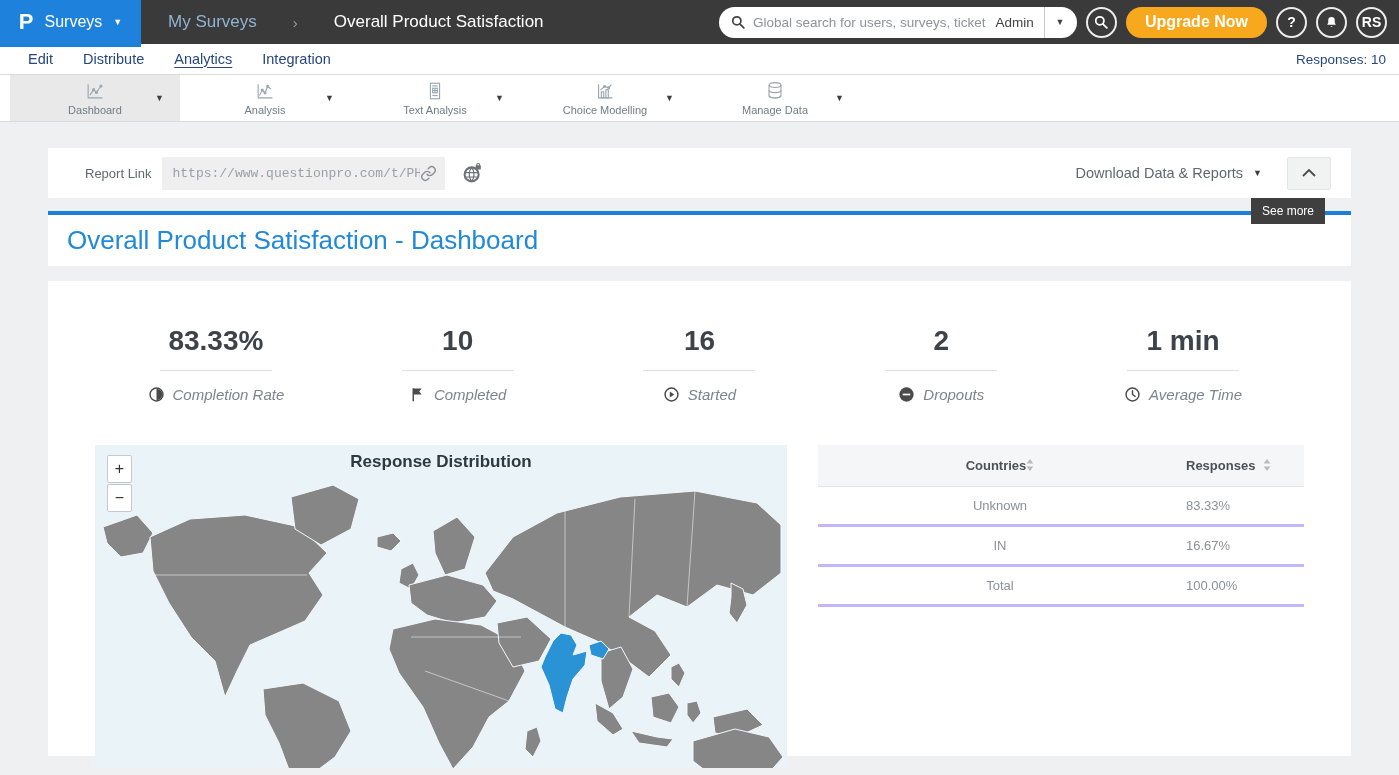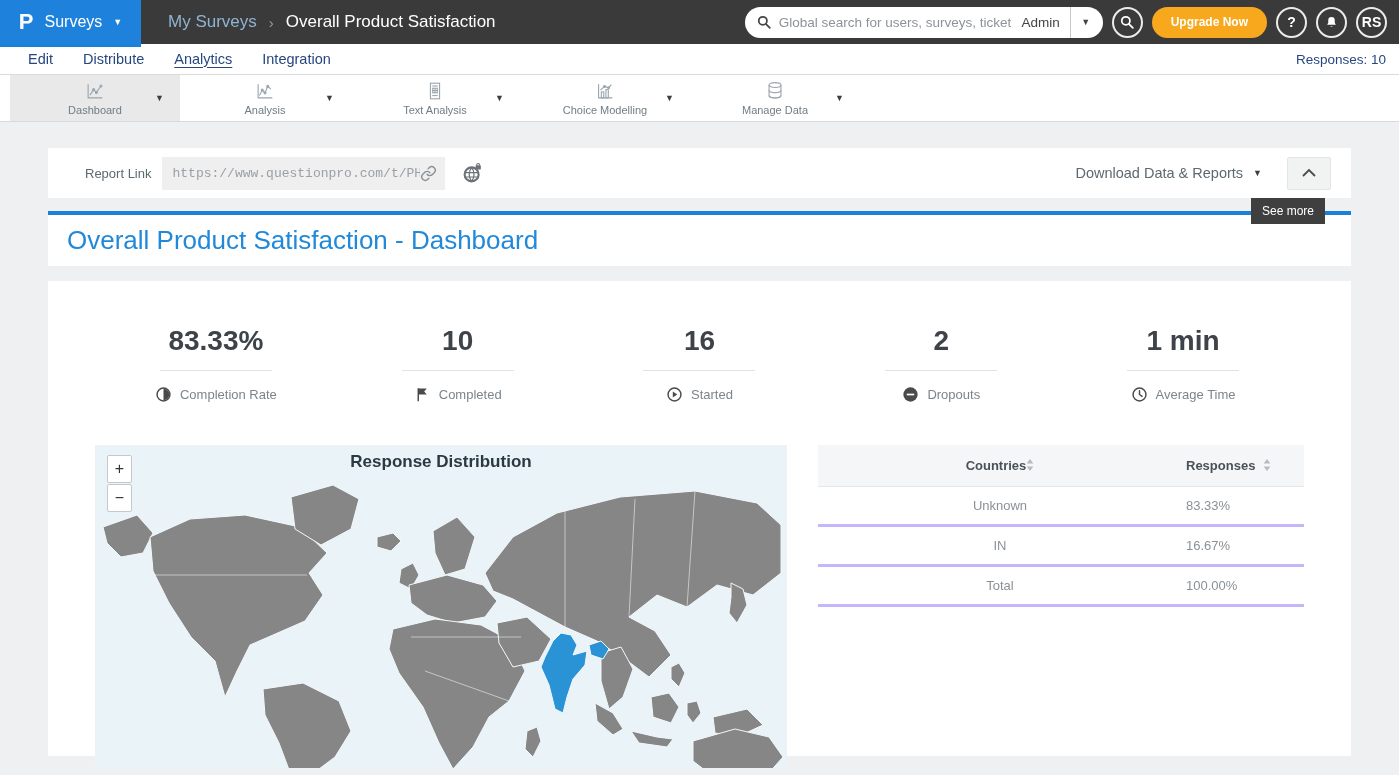--- a/index.html
+++ b/index.html
@@ -7,40 +7,40 @@
     font-family:"Liberation Sans", sans-serif; position:relative; }
 
   
   .topbar { height:44px; background:#3a3a3a; display:flex; align-items:center; }
   .logo-box { width:141px; height:100%; background:#1e82dc; display:flex; align-items:center;
     justify-content:center; gap:11px; cursor:pointer; }
   .logo-glyph { color:#fff; font-size:22px; font-weight:bold; line-height:1; }
   .logo-label { color:#fff; font-size:16px; }
   .caret { font-size:9px; line-height:1; }
   .logo-box .caret { color:#fff; }
-  .crumb { margin-left:27px; font-size:17px; display:flex; align-items:center; }
+  .crumb { margin-left:27px; font-size:17px; display:flex; align-items:center;gap:24px; }
   .crumb-parent { color:#8fb3d1; cursor:pointer; }
   .crumb-sep { color:#9a9a9a; margin:0 12px; font-size:15px; }
   .crumb-current { color:#ffffff; }
   .topbar-right { margin-left:auto; display:flex; align-items:center; gap:9px; padding-right:12px; }
   .search-pill { width:358px; height:31px; background:#fff; border-radius:16px; display:flex;
     align-items:center; padding:0 2px 0 12px; overflow:hidden; }
   .search-pill svg { flex:0 0 auto; }
   .search-pill input { flex:1; border:none; outline:none; font-size:13.5px; color:#555;
     margin-left:8px; font-family:"Liberation Sans",sans-serif; background:transparent; }
   .search-pill input::placeholder { color:#8d9399; }
   .pill-scope { font-size:13.5px; color:#444; padding:0 10px; cursor:pointer; }
   .pill-divider { width:1px; height:31px; background:#c9c9c9; }
   .pill-caret-zone { width:30px; height:31px; display:flex; align-items:center; justify-content:center;
     cursor:pointer; color:#444; }
   .circle-btn { width:31px; height:31px; border-radius:50%; border:2px solid #ececec;
     display:flex; align-items:center; justify-content:center; color:#fff; cursor:pointer;
     background:transparent; font-size:14px; font-weight:bold; }
   .upgrade-btn { height:31px; border-radius:16px; background:#f7a81c; color:#fff; border:none;
-    font-size:12px; font-weight:bold; padding:0 19px; cursor:pointer;
+    font-size:16px; font-weight:bold; padding:0 19px; cursor:pointer;
     font-family:"Liberation Sans",sans-serif; }
 
   
   .navrow { height:31px; background:#fff; border-bottom:1px solid #d9dcde; display:flex;
     align-items:center; padding-left:13px; position:relative; }
   .nav-strip { position:absolute; left:0; top:0; width:141px; height:3px; background:#1a80d8; }
   .nav-item { font-size:14.5px; color:#27477e; margin:0 15px; cursor:pointer; padding-bottom:1px; }
   .nav-item.active { text-decoration:underline; text-underline-offset:3px; }
   .nav-responses { margin-left:auto; padding-right:13px; font-size:13.5px; color:#27477e; }
 
@@ -77,21 +77,21 @@
     display:flex; align-items:center; padding-left:19px; }
   .page-title { font-size:26px; font-weight:500; color:#2189d9; }
 
   .main-panel { margin-top:15px; background:#fff; padding:45px 47px 0; height:475px; }
 
   .stats-row { display:flex; }
   .stat { flex:1; text-align:center; }
   .stat-value { font-size:28px; font-weight:bold; color:#3e4349; line-height:1.1; }
   .stat-divider { width:112px; height:1px; background:#e2e2e2; margin:13px auto 15px; }
   .stat-bottom { display:flex; align-items:center; justify-content:center; gap:8px; }
-  .stat-label { font-size:13px; color:#7c858c; }
+  .stat-label { font-size:15px; color:#7c858c;font-style:italic; }
 
   .viz-row { display:flex; margin-top:42px; gap:31px; }
   .map-panel { width:692px; height:323px; background:#e9f3f8; position:relative; overflow:hidden; }
   .map-title { position:absolute; top:7px; left:0; right:0; text-align:center; font-size:17px;
     font-weight:bold; color:#2b3940; z-index:5; }
   .zoom-controls { position:absolute; left:12px; top:10px; z-index:6; display:flex;
     flex-direction:column; gap:1px; }
   .zoom-btn { width:25px; height:28px; background:#fff; border:1px solid #c3cacd; border-radius:2px;
     font-size:16px; color:#333; cursor:pointer; line-height:1;
     font-family:"Liberation Sans",sans-serif; }

